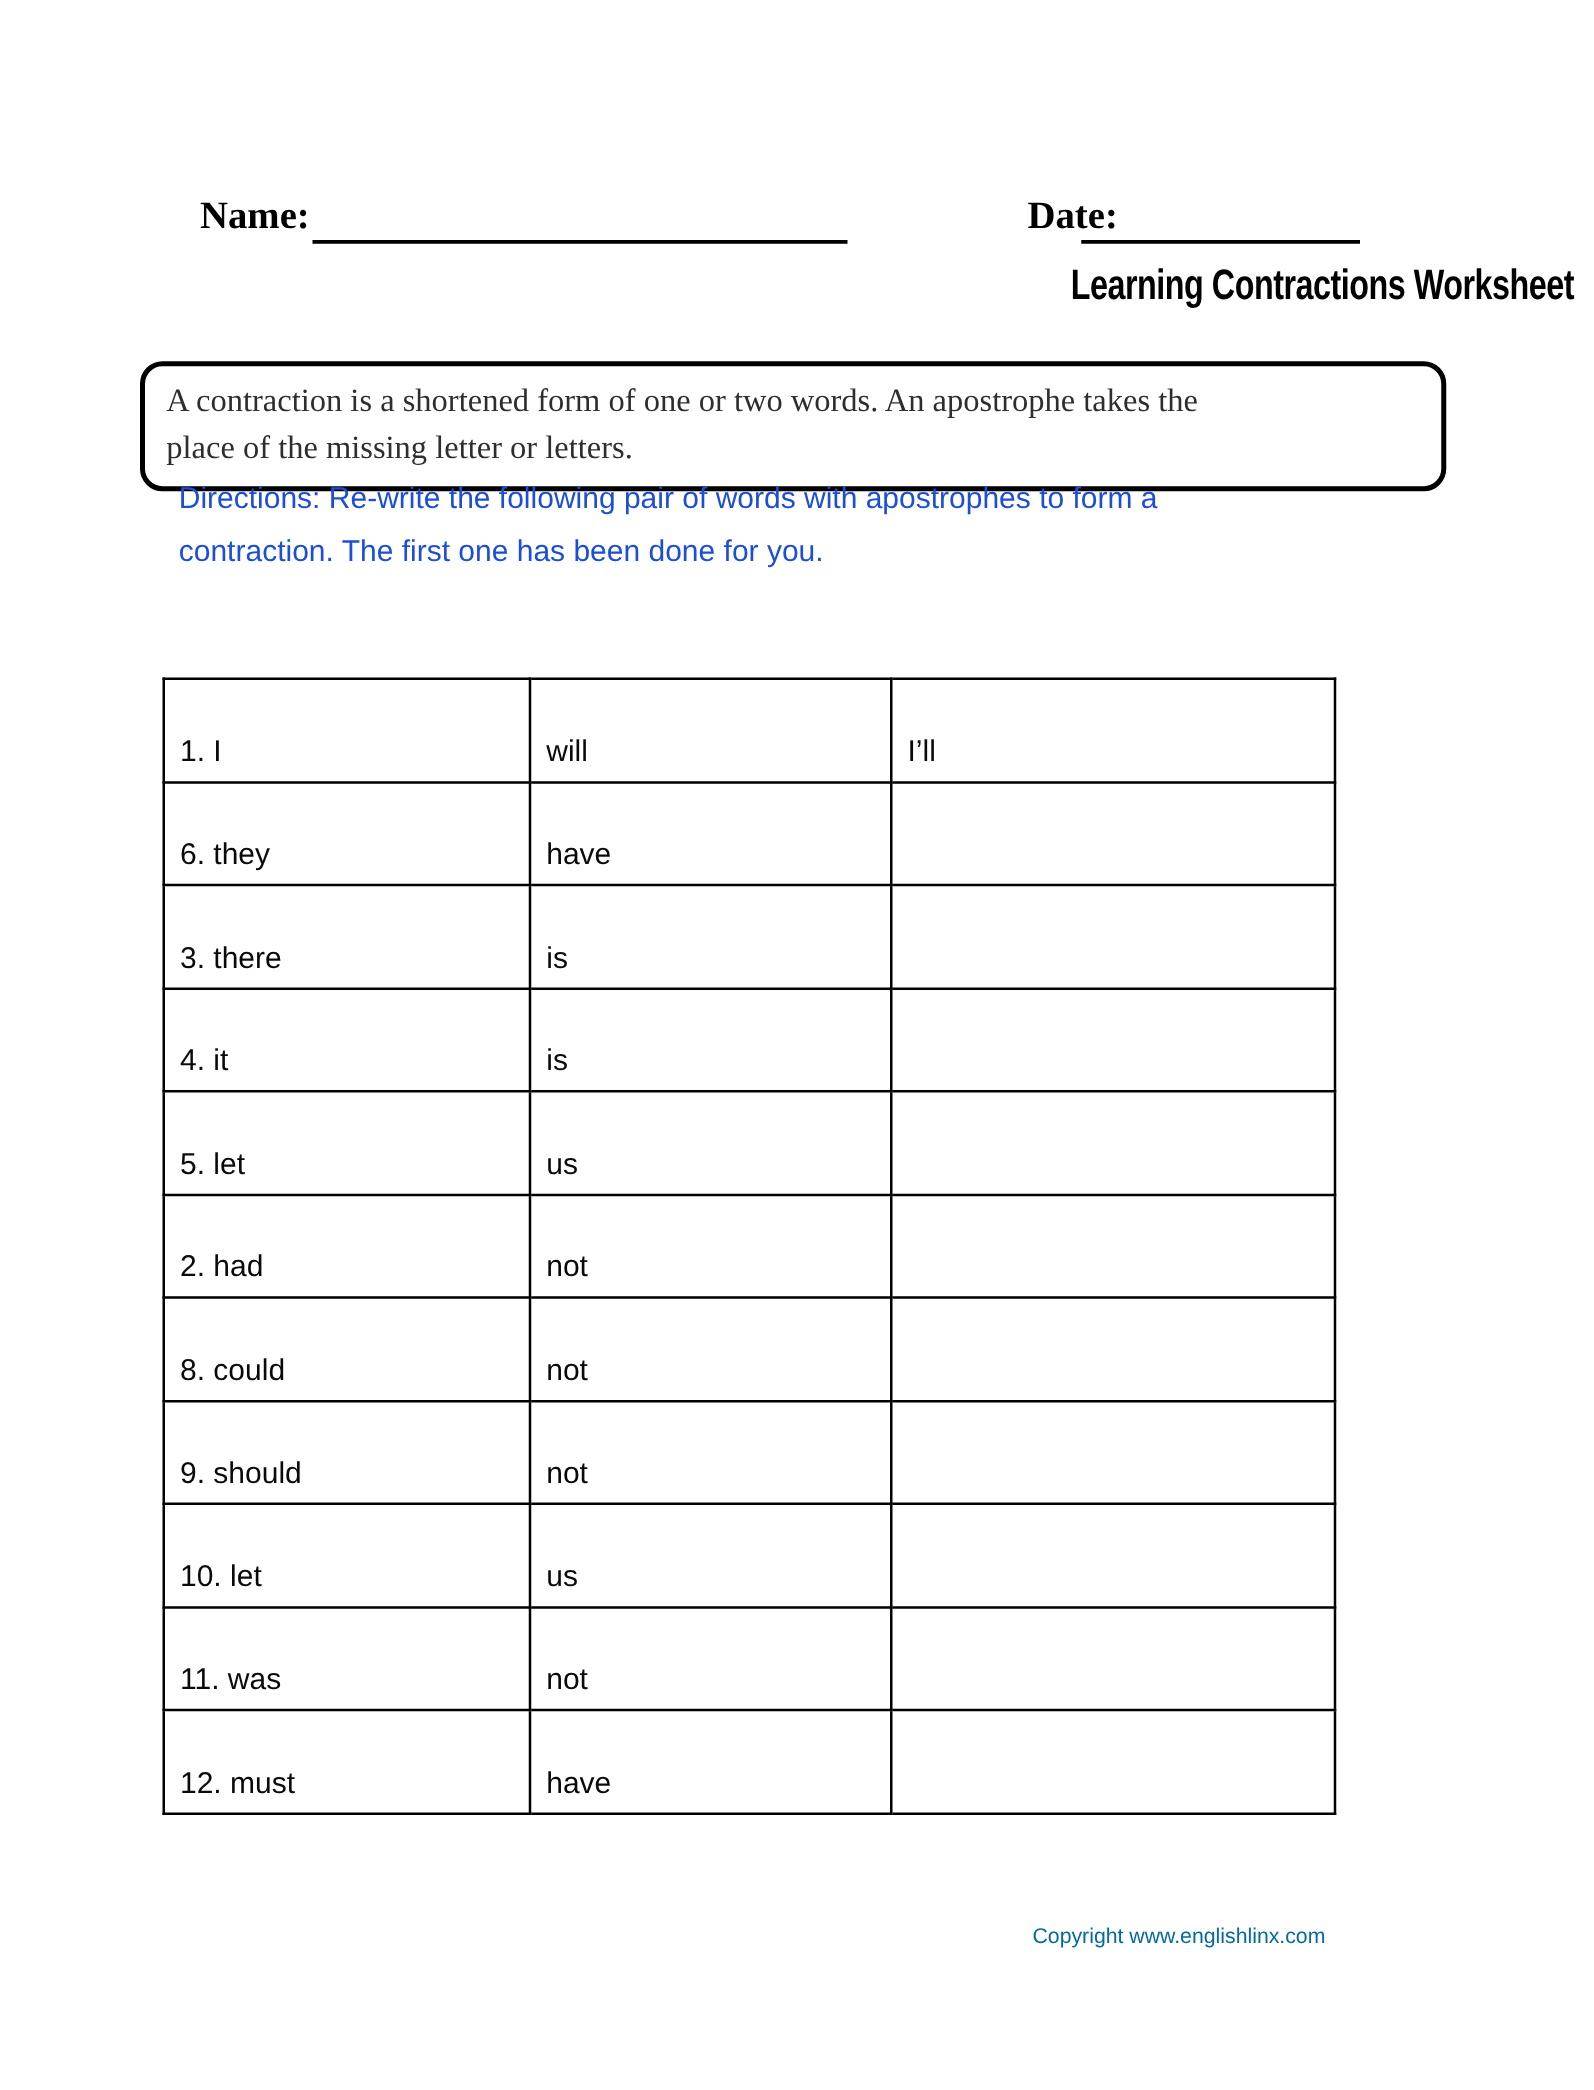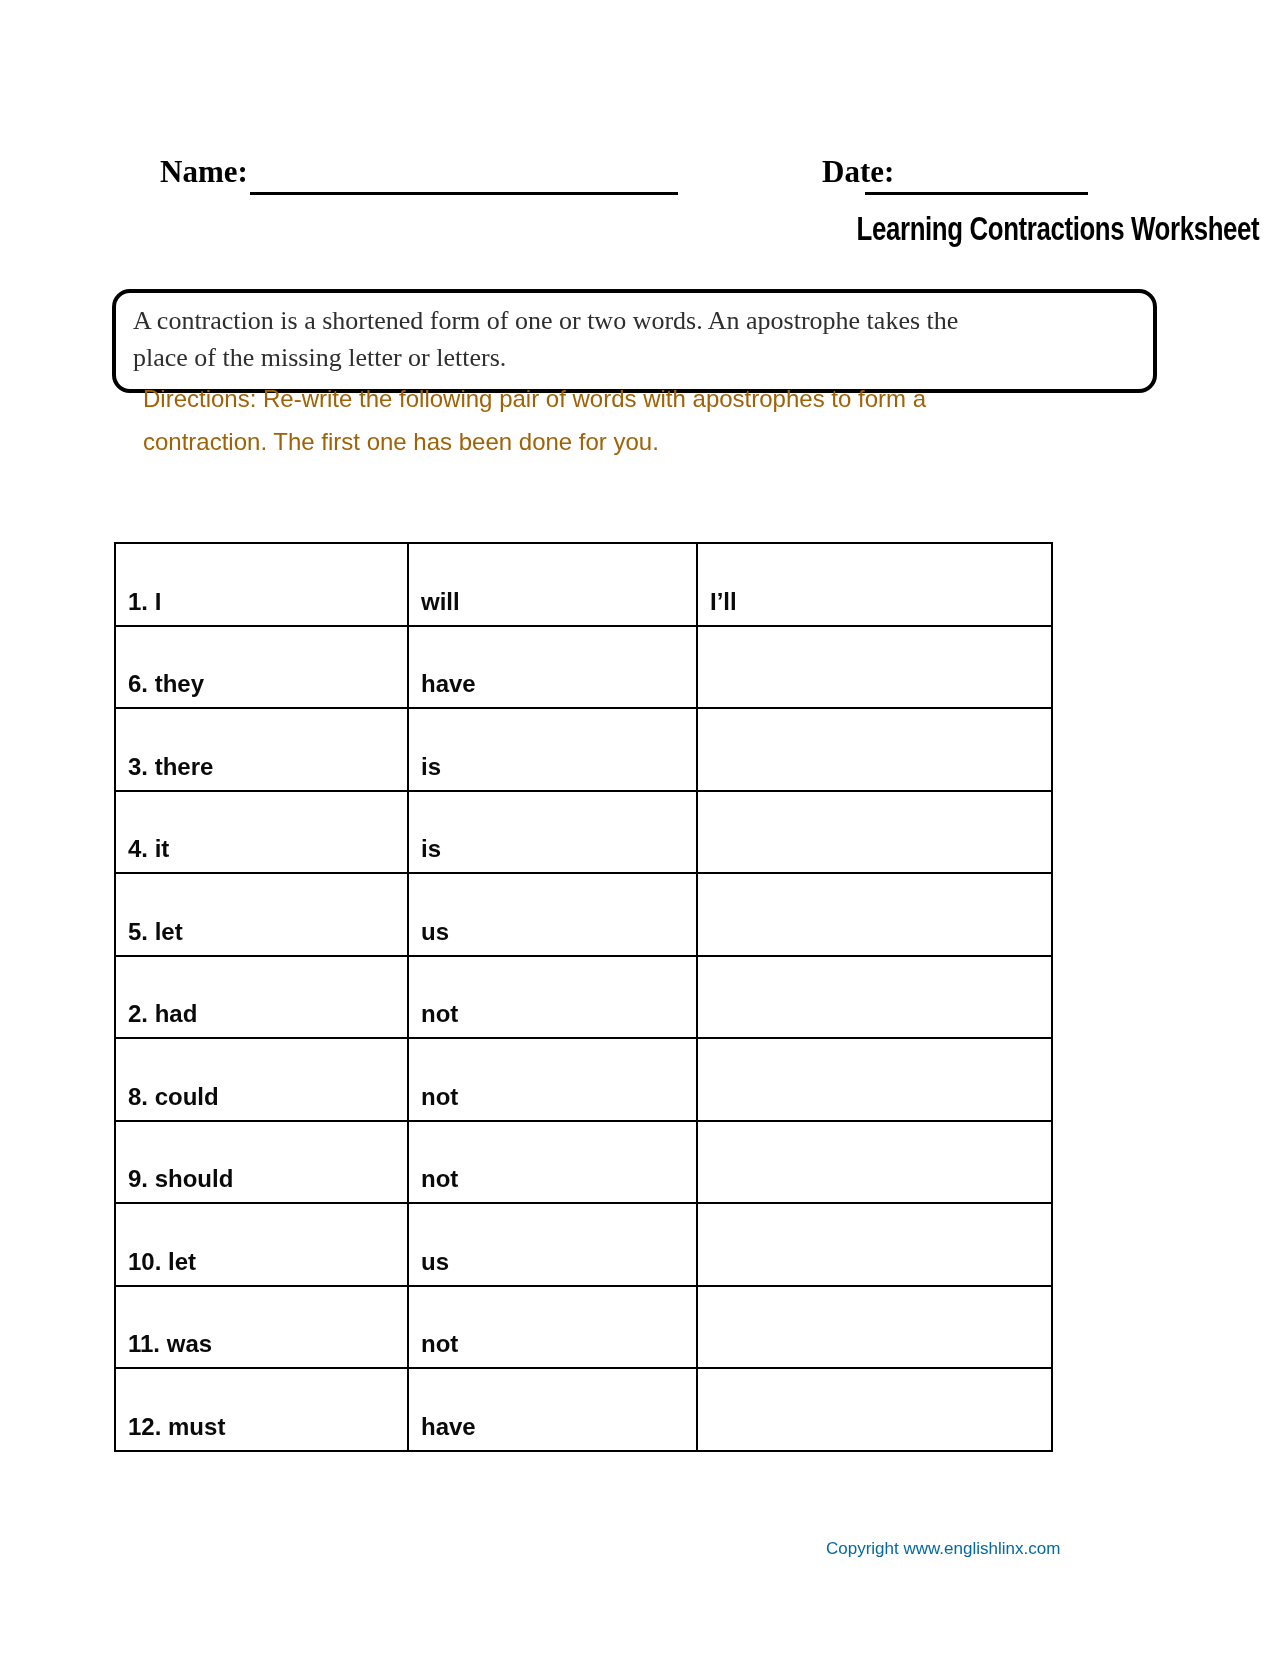--- a/index.html
+++ b/index.html
@@ -65,31 +65,30 @@
     color: #2e2e2e;
     white-space: nowrap;
     margin-top: 12px;
   }
   .directions {
     position: absolute;
     left: 143px;
     top: 377px;
     font-size: 24px;
     line-height: 43px;
-    color: #a16207;
+    color: #1d4ed8;
     white-space: nowrap;
   }
   .ctable {
     position: absolute;
-    left: 114px;
+    left: 130px;
     top: 542px;
     width: 937px;
     border-collapse: collapse;
     table-layout: fixed;
-    font-weight: bold;
   }
   .ctable td {
     border: 2px solid #000;
     height: 71.5px;
     vertical-align: bottom;
     padding: 0 6px 9px 12px;
     font-size: 24px;
     color: #0a0a0a;
     overflow: hidden;
   }

